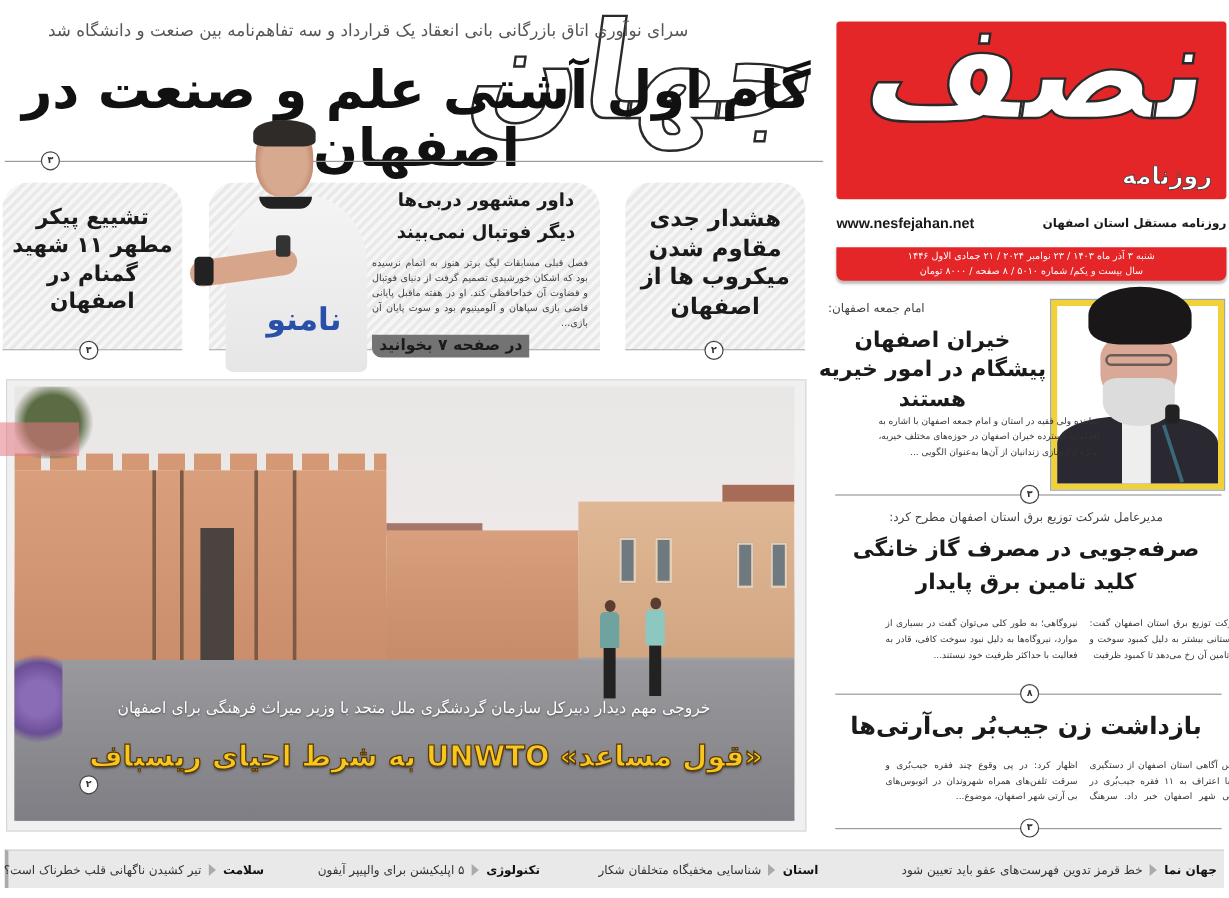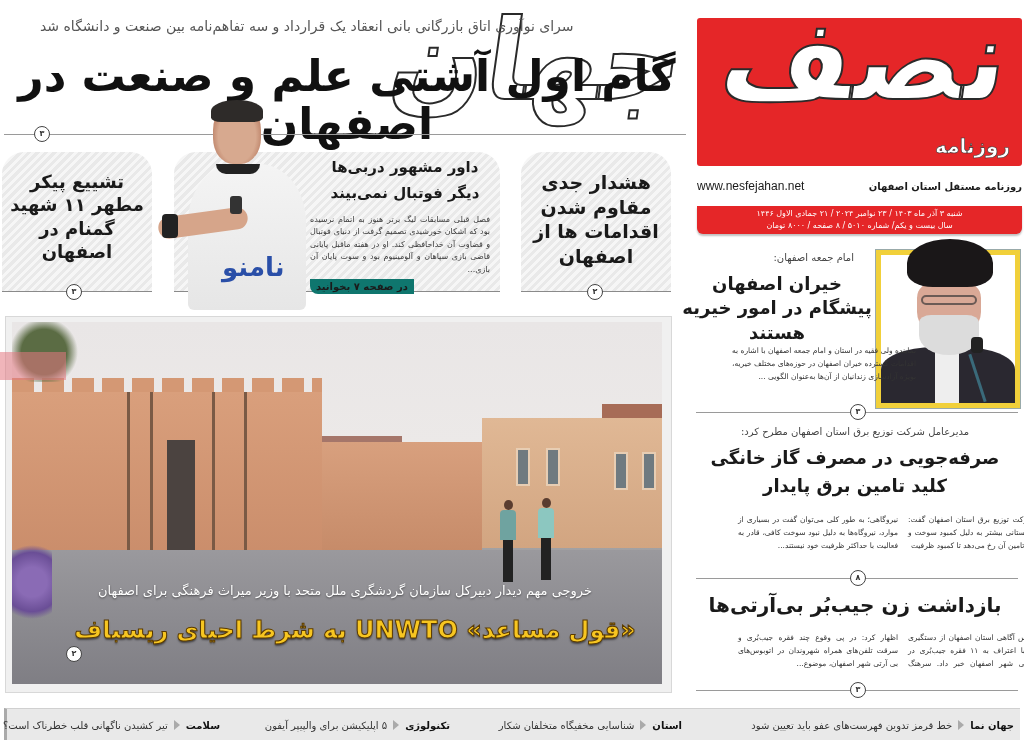--- a/index.html
+++ b/index.html
@@ -6,35 +6,35 @@
   html, body { width: 1024px; height: 748px; overflow: hidden; background: #ffffff; }
   body { position: relative; font-family: "DejaVu Sans", sans-serif; color: #1a1a1a; direction: rtl; }
   .abs { position: absolute; }
 
   
   .masthead-logo { left: 697px; top: 18px; width: 325px; height: 148px; background: #e52628; border-radius: 3px; overflow: visible; }
   .logo-word { position: absolute; right: 14px; top: -14px; font-family: "DejaVu Sans", sans-serif; font-weight: bold; font-size: 112px; line-height: 1; color: #ffffff; letter-spacing: -6px;
      -webkit-text-stroke: 2px #2a2a2a; transform: skewX(-8deg); white-space: nowrap; }
   .logo-sub { position: absolute; right: 12px; bottom: 8px; font-size: 20px; font-weight: bold; color: #ffffff; -webkit-text-stroke: 0.6px #333; }
   .tagline { left: 697px; top: 177px; width: 325px; height: 18px; display: flex; justify-content: space-between; align-items: center; }
-  .site-url { font-family: "Liberation Sans", sans-serif; font-size: 12px; font-weight: normal; direction: ltr; color: #1a1a1a; }
+  .site-url { font-family: "Liberation Sans", sans-serif; font-size: 12px; font-weight: bold; direction: ltr; color: #1a1a1a; }
   .tagline-fa { font-size: 10px; font-weight: bold; }
   .dateline { left: 697px; top: 206px; width: 325px; height: 28px; background: #e52628; border-radius: 0 0 6px 6px; color: #fff; font-size: 8px; text-align: center; line-height: 12px; padding-top: 2px; box-shadow: 0 2px 2px rgba(0,0,0,0.25); }
 
   
   .kicker-top { left: 40px; top: 18px; width: 640px; text-align: left; font-size: 14px; color: #555; }
   .main-headline { left: 4px; top: 52px; width: 686px; text-align: center; font-size: 44px; font-weight: bold; letter-spacing: -1px; color: #111; line-height: 1.1; }
   .rule { height: 1px; background: #9a9a9a; }
   .page-badge { width: 16px; height: 16px; border: 1.5px solid #444; border-radius: 50%; background: #fff; font-size: 8px; font-weight: bold; text-align: center; line-height: 13px; color: #333; }
 
   
   .hatch { border-radius: 22px 22px 0 0; background: repeating-linear-gradient(135deg, #e9e9e9 0 3px, #f6f6f6 3px 6px); border-bottom: 1px solid #8a8a8a; }
   .teaser-head { font-weight: bold; text-align: center; color: #1a1a1a; line-height: 1.3; }
   .teaser-body { font-size: 8px; color: #3a3a3a; line-height: 1.55; text-align: justify; }
-  .readmore { font-size: 10px; font-weight: bold; background: #0f766e; padding: 2px 6px; border-radius: 0 0 0 8px; }
+  .readmore { font-size: 13px; font-weight: bold; background: #737373; padding: 2px 6px; border-radius: 0 0 0 8px; }
 
   
   .ref-photo { left: 158px; top: 102px; width: 150px; height: 208px; }
   .ref-head { position: absolute; left: 55px; top: 0; width: 48px; height: 62px; background: radial-gradient(ellipse at 50% 55%, #d7a98f 0 55%, #c48d73 70%); border-radius: 45% 45% 42% 42%; }
   .ref-hair { position: absolute; left: 53px; top: -2px; width: 52px; height: 22px; background: #2e2b29; border-radius: 50% 50% 20% 20%; }
   .ref-body { position: absolute; left: 30px; top: 62px; width: 118px; height: 146px; background: linear-gradient(180deg, #f4f4f4, #e6e6e6); border-radius: 40% 40% 6px 6px; }
   .ref-collar { position: absolute; left: 58px; top: 62px; width: 44px; height: 10px; background: #222; border-radius: 0 0 10px 10px; }
   .ref-arm { position: absolute; left: 0; top: 110px; width: 90px; height: 22px; background: #d6a58a; border-radius: 12px; transform: rotate(-8deg); }
   .ref-wrist { position: absolute; left: 4px; top: 112px; width: 16px; height: 24px; background: #222; border-radius: 4px; }
   .ref-watch { position: absolute; left: 72px; top: 94px; width: 12px; height: 18px; background: #333; border-radius: 3px; }
@@ -102,21 +102,21 @@
   <div>شنبه ۳ آذر ماه ۱۴۰۳ / ۲۳ نوامبر ۲۰۲۴ / ۲۱ جمادی الاول ۱۴۴۶</div>
   <div>سال بیست و یکم/ شماره ۵۰۱۰ / ۸ صفحه / ۸۰۰۰ تومان</div>
 </div>
 
 <div class="abs kicker-top">سرای نوآوری اتاق بازرگانی بانی انعقاد یک قرارداد و سه تفاهم‌نامه بین صنعت و دانشگاه شد</div>
 <div class="abs main-headline">گام اول آشتی علم و صنعت در اصفهان</div>
 <div class="abs rule" style="left:4px; top:134px; width:682px;"></div>
 <div class="abs page-badge" style="left:34px; top:126px;">۳</div>
 
 <div class="abs hatch" style="left:521px; top:152px; width:150px; height:140px;">
-  <div class="teaser-head" style="position:absolute; left:6px; right:6px; top:18px; font-size:19px;">هشدار جدی مقاوم شدن اقدامات ها از اصفهان</div>
+  <div class="teaser-head" style="position:absolute; left:6px; right:6px; top:18px; font-size:19px;">هشدار جدی مقاوم شدن میکروب ها از اصفهان</div>
 </div>
 <div class="abs page-badge" style="left:587px; top:284px;">۲</div>
 
 <div class="abs hatch" style="left:174px; top:152px; width:326px; height:140px;">
   <div class="teaser-head" style="position:absolute; right:10px; top:6px; width:170px; font-size:15px;">داور مشهور دربی‌ها</div>
   <div class="teaser-head" style="position:absolute; right:10px; top:32px; width:170px; font-size:15px;">دیگر فوتبال نمی‌بیند</div>
   <div class="teaser-body" style="position:absolute; right:10px; top:62px; width:180px;">فصل قبلی مسابقات لیگ برتر هنوز به اتمام نرسیده بود که اشکان خورشیدی تصمیم گرفت از دنیای فوتبال و قضاوت آن خداحافظی کند. او در هفته ماقبل پایانی قاضی بازی سپاهان و آلومینیوم بود و سوت پایان آن بازی...</div>
 </div>
 <div class="abs readmore" style="left:310px; top:279px;">در صفحه ۷ بخوانید</div>
 
@@ -176,21 +176,21 @@
 <div class="abs cleric-frame">
   <div class="cleric-robe"></div>
   <div class="cleric-collar"></div>
   <div class="cleric-face"></div>
   <div class="cleric-beard"></div>
   <div class="cleric-glasses"></div>
   <div class="cleric-turban"></div>
   <div class="mic"></div>
   <div class="mic-stand"></div>
 </div>
-<div class="abs col-kicker" style="left:690px; top:252px; width:180px; text-align:right; padding-right:16px;">امام جمعه اصفهان:</div>
+<div class="abs col-kicker" style="left:690px; top:252px; width:180px; text-align:left; padding-right:16px;">امام جمعه اصفهان:</div>
 <div class="abs col-headline" style="left:682px; top:272px; width:190px; font-size:18px;">خیران اصفهان پیشگام در امور خیریه هستند</div>
 <div class="abs col-body" style="left:684px; top:345px; width:184px;">نماینده ولی فقیه در استان و امام جمعه اصفهان با اشاره به اقدامات گسترده خیران اصفهان در حوزه‌های مختلف خیریه، بویژه آزادسازی زندانیان از آن‌ها به‌عنوان الگویی ...</div>
 <div class="abs rule" style="left:696px; top:412px; width:322px;"></div>
 <div class="abs page-badge" style="left:850px; top:404px;">۳</div>
 
 <div class="abs col-kicker" style="left:690px; top:426px; width:330px;">مدیرعامل شرکت توزیع برق استان اصفهان مطرح کرد:</div>
 <div class="abs col-headline" style="left:690px; top:446px; width:330px; font-size:18px;">صرفه‌جویی در مصرف گاز خانگی</div>
 <div class="abs col-headline" style="left:690px; top:474px; width:330px; font-size:18px;">کلید تامین برق پایدار</div>
 <div class="abs col-body" style="left:860px; top:514px; width:160px;">مدیرعامل شرکت توزیع برق استان اصفهان گفت: کمبود برق زمستانی بیشتر به دلیل کمبود سوخت و محدودیت‌های تامین آن رخ می‌دهد تا کمبود ظرفیت</div>
 <div class="abs col-body" style="left:690px; top:514px; width:160px;">نیروگاهی؛ به طور کلی می‌توان گفت در بسیاری از موارد، نیروگاه‌ها به دلیل نبود سوخت کافی، قادر به فعالیت با حداکثر ظرفیت خود نیستند...</div>

